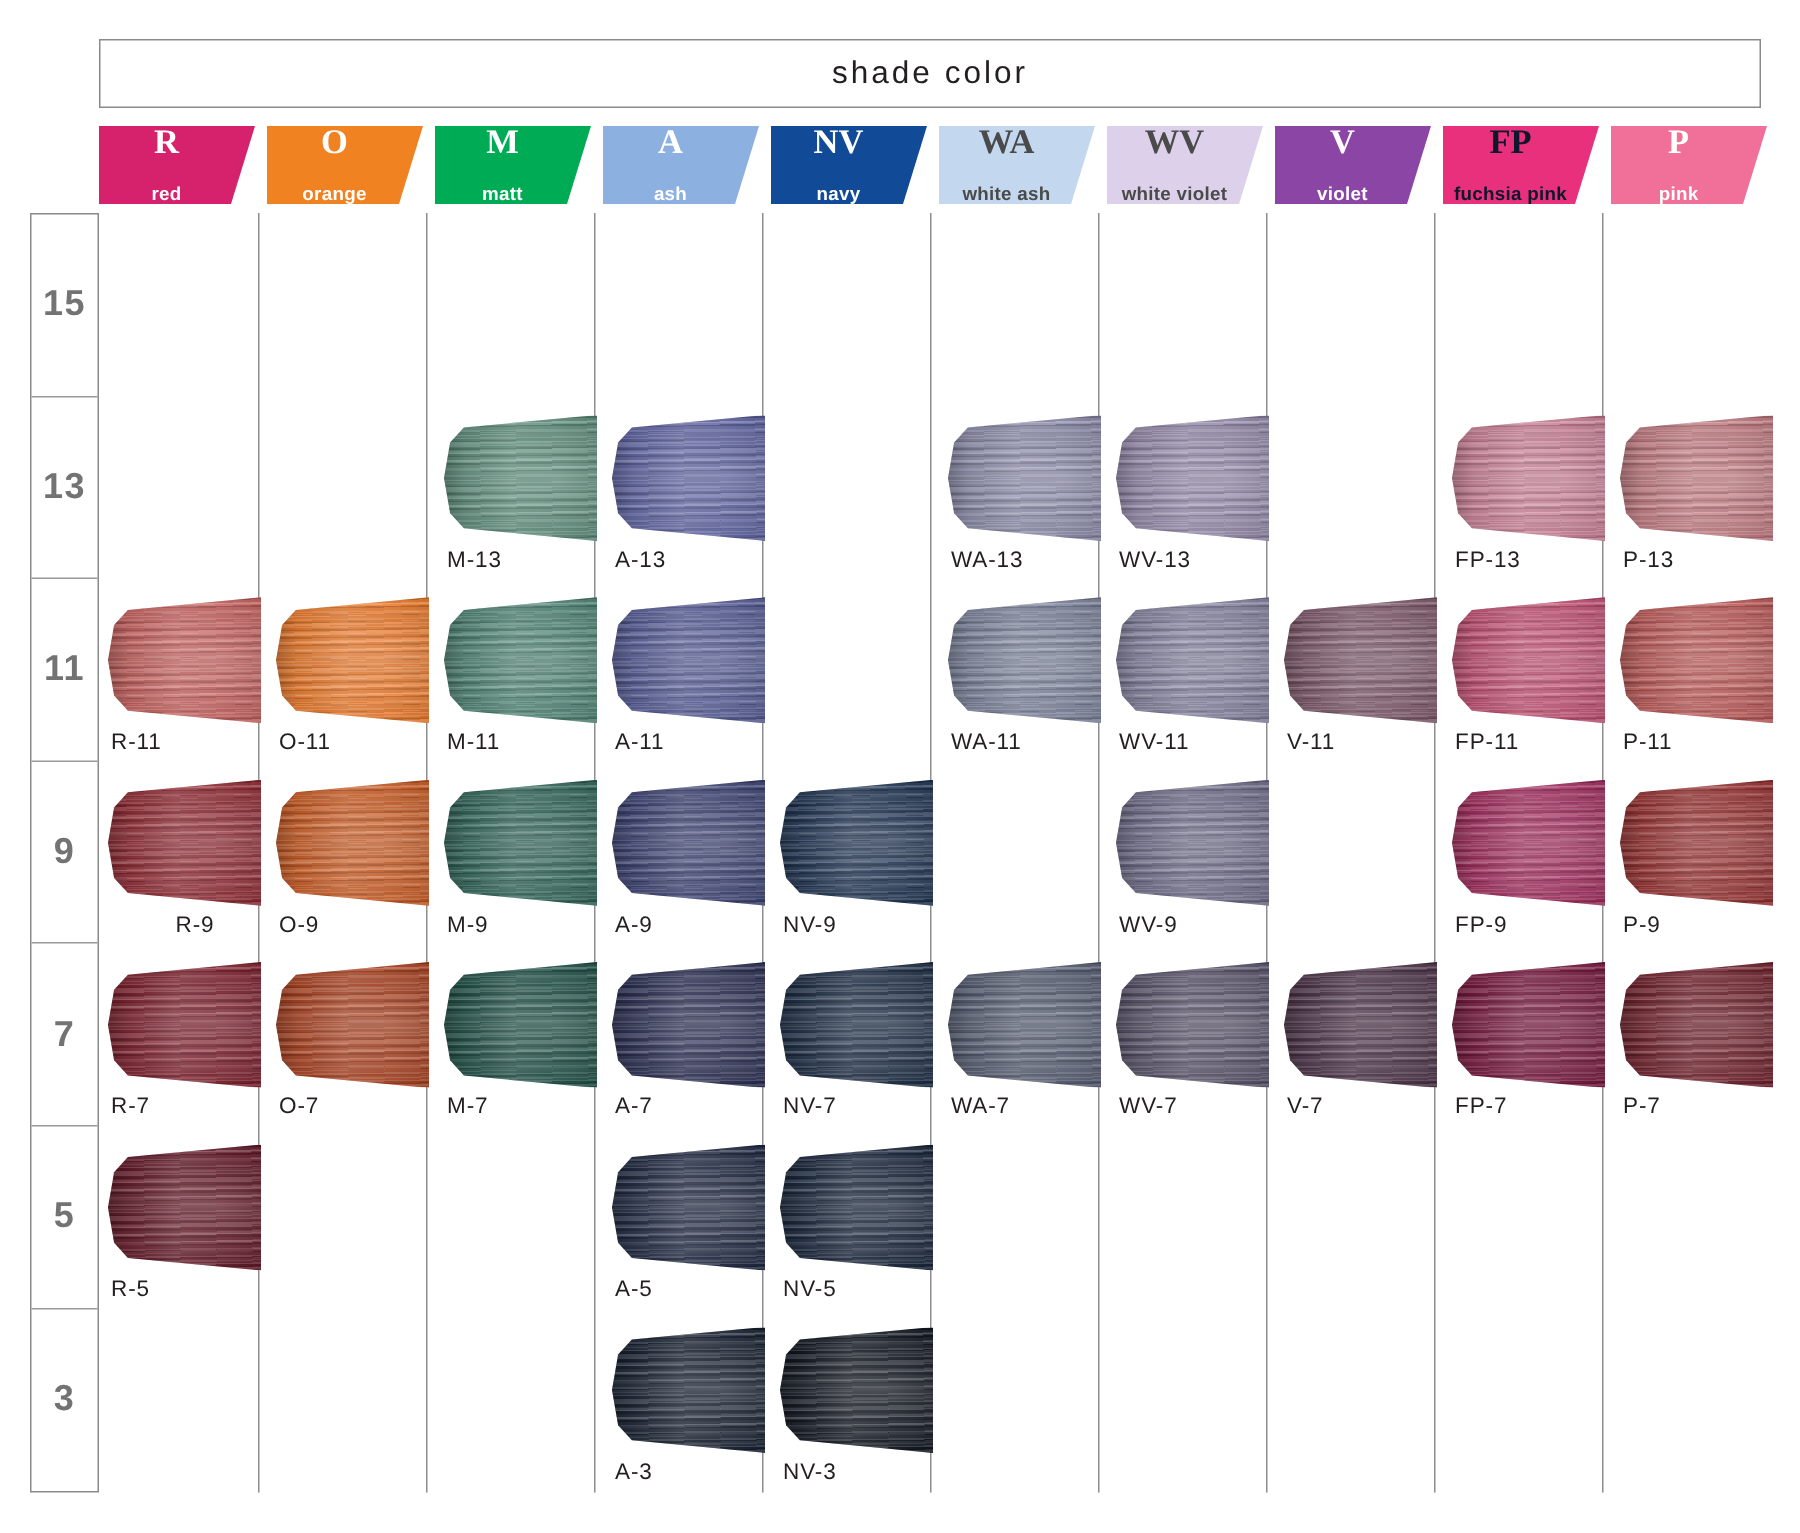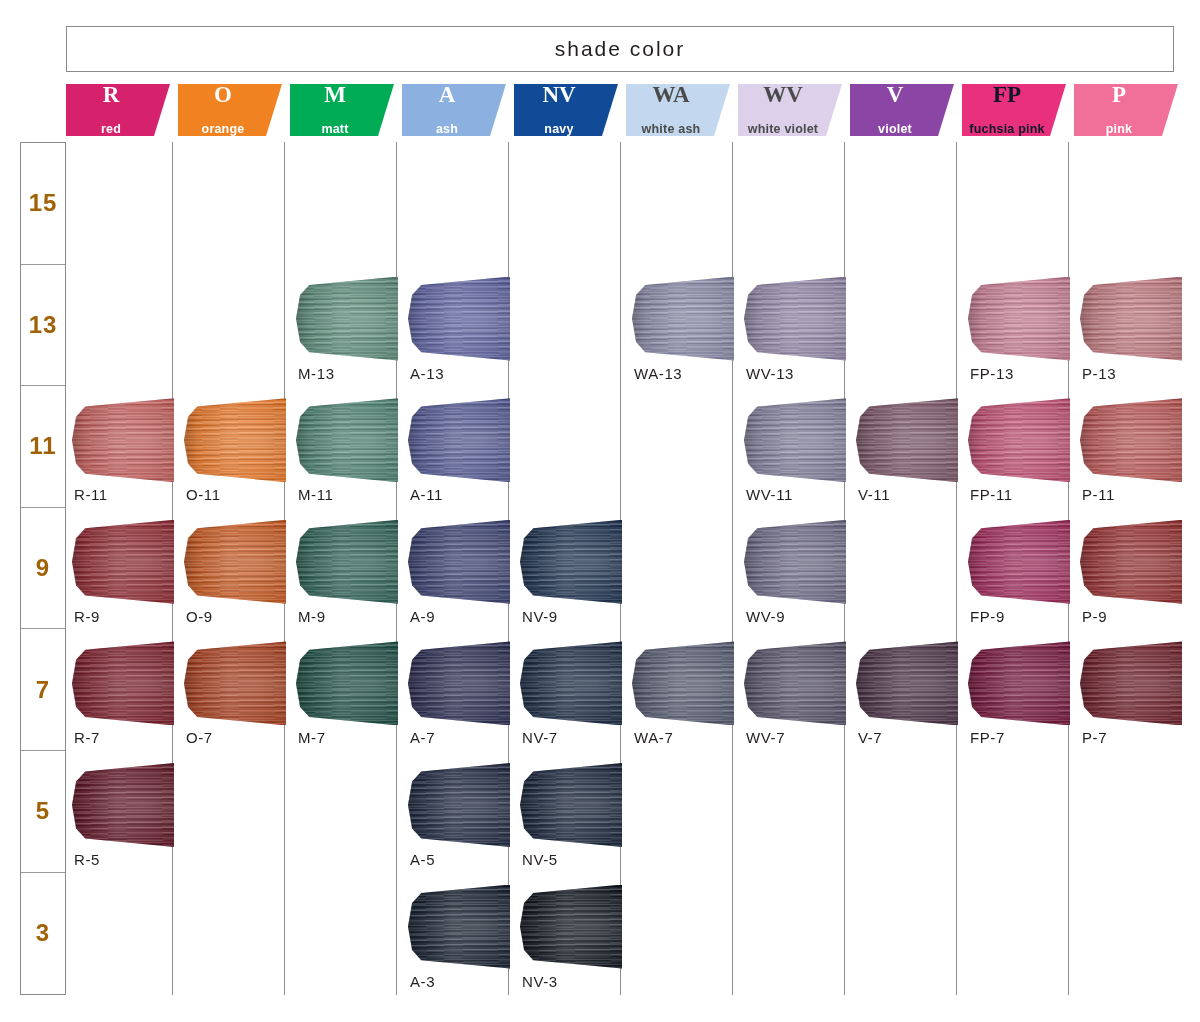--- a/index.html
+++ b/index.html
@@ -47,21 +47,21 @@
     position:absolute;left:20px;top:142px;width:46px;
     border:1.4px solid #8a8a8a;box-sizing:border-box;
   }
   .level-cell{
     height:121.6px;border-bottom:1px solid #9a9a9a;
     display:flex;align-items:center;justify-content:center;
     box-sizing:border-box;
   }
   .level-cell:last-child{border-bottom:none;}
   .level-cell span{
-    font-size:24px;font-weight:700;letter-spacing:1px;color:#a16207;
+    font-size:24px;font-weight:700;letter-spacing:1px;color:#737373;
   }
 
   
   #grid{
     position:absolute;left:66px;top:142px;width:1120px;height:855px;
   }
   .col-div{
     position:absolute;top:0;width:1px;height:853px;background:#8e8e8e;
   }
   .cell{
@@ -257,20 +257,28 @@
       <div class="lab">M-11</div>
     </div>
     <div class="cell" style="left: 344px; top: 248.2px;">
       <div class="swatch">
         <div class="base" style="background: rgb(84, 90, 147);"></div>
         <div class="tex"></div>
         <div class="shade"></div>
       </div>
       <div class="lab">A-11</div>
     </div>
+    <div class="cell" style="left: 568px; top: 248.2px;">
+      <div class="swatch">
+        <div class="base" style="background: rgb(123, 129, 153);"></div>
+        <div class="tex"></div>
+        <div class="shade"></div>
+      </div>
+      <div class="lab">WA-11</div>
+    </div>
     <div class="cell" style="left: 680px; top: 248.2px;">
       <div class="swatch">
         <div class="base" style="background: rgb(130, 128, 156);"></div>
         <div class="tex"></div>
         <div class="shade"></div>
       </div>
       <div class="lab">WV-11</div>
     </div>
     <div class="cell" style="left: 792px; top: 248.2px;">
       <div class="swatch">
@@ -289,21 +297,21 @@
       <div class="lab">FP-11</div>
     </div>
     <div class="cell" style="left: 1016px; top: 248.2px;">
       <div class="swatch">
         <div class="base" style="background: rgb(185, 87, 85);"></div>
         <div class="tex"></div>
         <div class="shade"></div>
       </div>
       <div class="lab">P-11</div>
     </div>
-    <div class="cell" style="left: 8px; top: 369.8px;">
+    <div class="cell" style="left: 8px; top: 369.8px; text-align: center;">
       <div class="swatch">
         <div class="base" style="background: rgb(143, 42, 51);"></div>
         <div class="tex"></div>
         <div class="shade"></div>
       </div>
       <div class="lab">R-9</div>
     </div>
     <div class="cell" style="left: 120px; top: 369.8px;">
       <div class="swatch">
         <div class="base" style="background: rgb(200, 90, 34);"></div>

